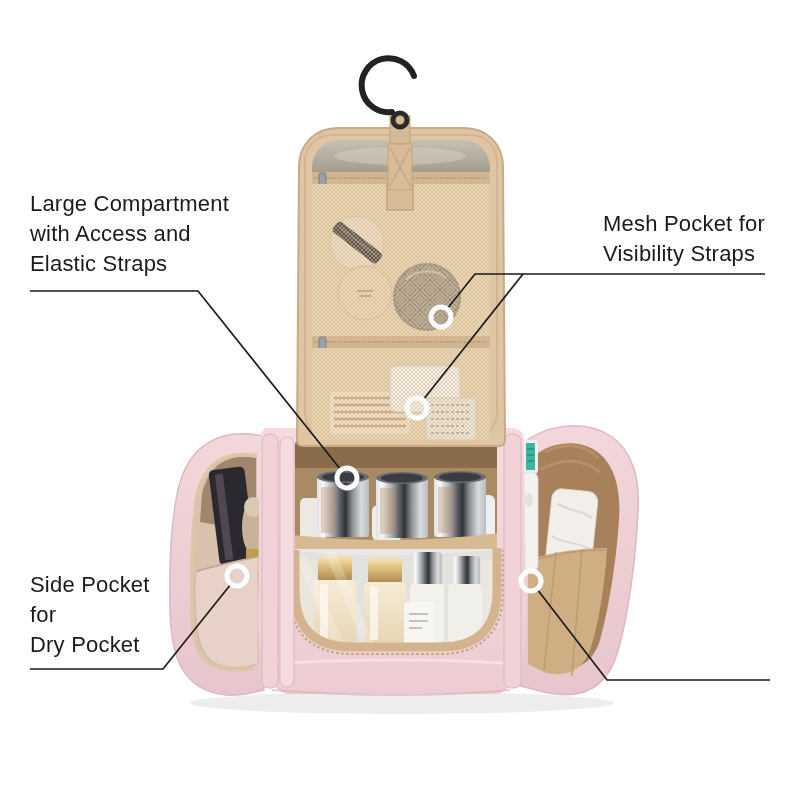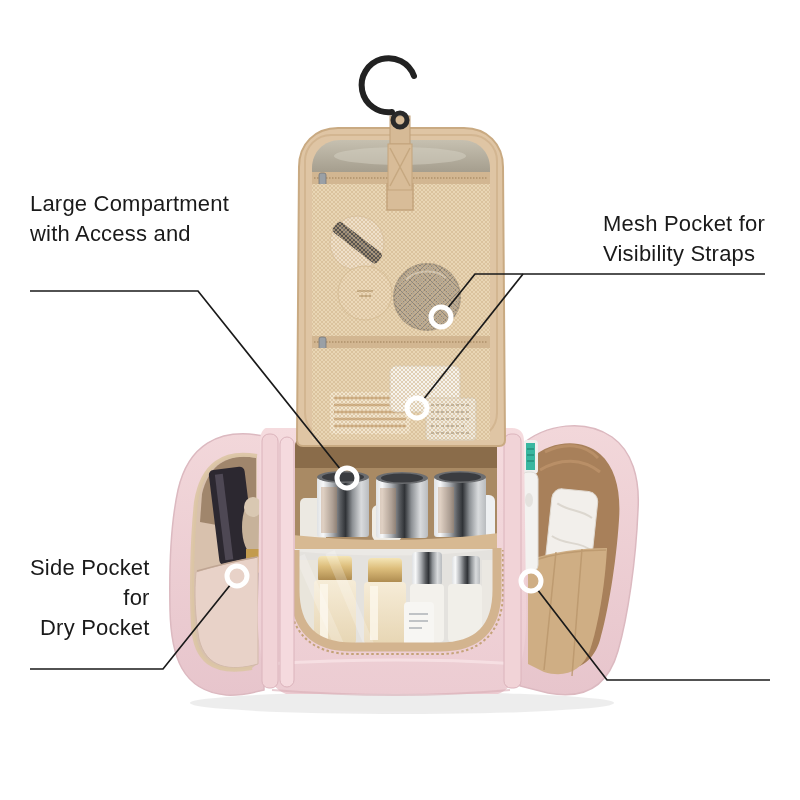--- a/index.html
+++ b/index.html
@@ -5,21 +5,21 @@
   html,body{margin:0;padding:0;}
   body{width:800px;height:800px;background:var(--background,#ffffff);overflow:hidden;position:relative;
        font-family:"Liberation Sans",sans-serif;}
   .scene{position:absolute;left:0;top:0;width:800px;height:692px;}
   svg{position:absolute;left:0;top:0;}
   .label{position:absolute;font:400 22px/30px "Liberation Sans",sans-serif;color:var(--annotation-ink,#1a1a1a);
          letter-spacing:.2px;white-space:nowrap;}
   .label.right{}
   #lab-large{left:30px;top:189px;}
   #lab-mesh{right:35px;top:209px;}
-  #lab-dry{left:30px;top:553px;text-align:right;}
+  #lab-dry{left:30px;top:570px;}
   #lab-wet{right:30px;top:587px;}
 </style>
 </head>
 <body>
 
 <div class="scene">
 
 <svg width="800" height="800" viewBox="0 0 800 800">
   <defs>
     <linearGradient id="gPink" x1="0" y1="0" x2="0" y2="1">
@@ -252,20 +252,21 @@
     <circle cx="441" cy="317" r="10"></circle>
     <circle cx="417" cy="408" r="10"></circle>
     <circle cx="237" cy="576" r="10"></circle>
     <circle cx="531" cy="581" r="10"></circle>
   </g>
 </svg>
 
 <div class="label" id="lab-large">
   <div>Large Compartment</div>
   <div>with Access and</div>
+  <div>Elastic Straps</div>
 </div>
 
 <div class="label right" id="lab-mesh">
   <div>Mesh Pocket for</div>
   <div>Visibility Straps</div>
 </div>
 
 <div class="label" id="lab-dry">
   <div>Side Pocket</div>
   <div>for</div>

